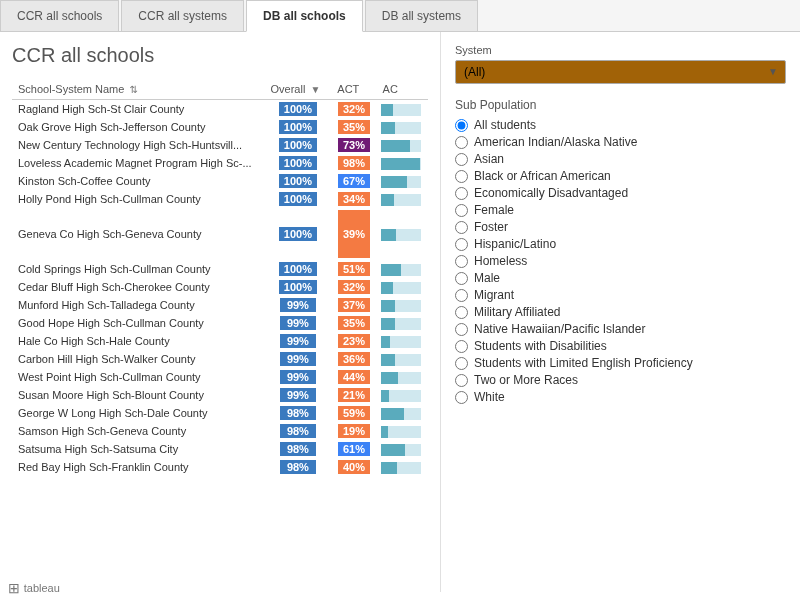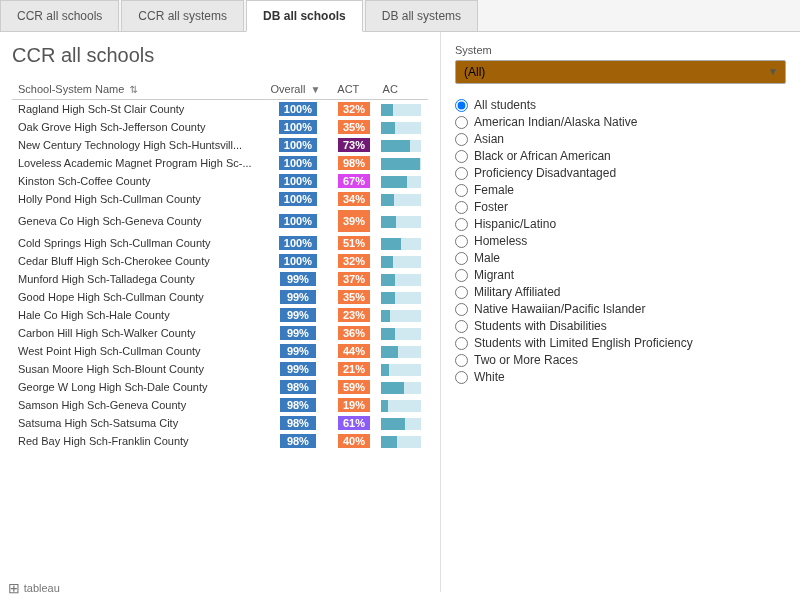--- a/index.html
+++ b/index.html
@@ -127,33 +127,33 @@
           </tr>
           <tr>
             <td style="font-size: 11px; color: rgb(51, 51, 51);">Loveless Academic Magnet Program High Sc-...</td>
             <td style="text-align: center;"><span style="background: rgb(58, 122, 191); color: rgb(255, 255, 255); padding: 1px 5px; font-size: 11px; font-weight: bold; display: inline-block; min-width: 36px; text-align: center;">100%</span></td>
             <td style="text-align: center;"><span style="background: rgb(244, 122, 66); color: rgb(255, 255, 255); padding: 1px 4px; font-size: 11px; font-weight: bold; display: inline-block; min-width: 32px; text-align: center;">98%</span></td>
             <td style="padding-left: 4px;"><div style="width: 40px; height: 12px; background: rgb(208, 232, 239); display: inline-block; vertical-align: middle;"><div style="width: 98%; height: 100%; background: rgb(90, 171, 189);"></div></div></td>
           </tr>
           <tr>
             <td style="font-size: 11px; color: rgb(51, 51, 51);">Kinston Sch-Coffee County</td>
             <td style="text-align: center;"><span style="background: rgb(58, 122, 191); color: rgb(255, 255, 255); padding: 1px 5px; font-size: 11px; font-weight: bold; display: inline-block; min-width: 36px; text-align: center;">100%</span></td>
-            <td style="text-align: center;"><span style="background: #d946ef; color: rgb(255, 255, 255); padding: 1px 4px; font-size: 11px; font-weight: bold; display: inline-block; min-width: 32px; text-align: center;">67%</span></td>
+            <td style="text-align: center;"><span style="background: #3b82f6; color: rgb(255, 255, 255); padding: 1px 4px; font-size: 11px; font-weight: bold; display: inline-block; min-width: 32px; text-align: center;">67%</span></td>
             <td style="padding-left: 4px;"><div style="width: 40px; height: 12px; background: rgb(208, 232, 239); display: inline-block; vertical-align: middle;"><div style="width: 67%; height: 100%; background: rgb(90, 171, 189);"></div></div></td>
           </tr>
           <tr>
             <td style="font-size: 11px; color: rgb(51, 51, 51);">Holly Pond High Sch-Cullman County</td>
             <td style="text-align: center;"><span style="background: rgb(58, 122, 191); color: rgb(255, 255, 255); padding: 1px 5px; font-size: 11px; font-weight: bold; display: inline-block; min-width: 36px; text-align: center;">100%</span></td>
             <td style="text-align: center;"><span style="background: rgb(244, 122, 66); color: rgb(255, 255, 255); padding: 1px 4px; font-size: 11px; font-weight: bold; display: inline-block; min-width: 32px; text-align: center;">34%</span></td>
             <td style="padding-left: 4px;"><div style="width: 40px; height: 12px; background: rgb(208, 232, 239); display: inline-block; vertical-align: middle;"><div style="width: 34%; height: 100%; background: rgb(90, 171, 189);"></div></div></td>
           </tr>
           <tr>
             <td style="font-size: 11px; color: rgb(51, 51, 51);">Geneva Co High Sch-Geneva County</td>
             <td style="text-align: center;"><span style="background: rgb(58, 122, 191); color: rgb(255, 255, 255); padding: 1px 5px; font-size: 11px; font-weight: bold; display: inline-block; min-width: 36px; text-align: center;">100%</span></td>
-            <td style="text-align: center;"><span style="background: rgb(244, 122, 66); color: rgb(255, 255, 255); padding: 5px 4px; font-size: 11px; font-weight: bold; display: inline-block; min-width: 32px; text-align: center;">39%</span></td>
+            <td style="text-align: center;"><span style="background: rgb(244, 122, 66); color: rgb(255, 255, 255); padding: 18px 4px; font-size: 11px; font-weight: bold; display: inline-block; min-width: 32px; text-align: center;">39%</span></td>
             <td style="padding-left: 4px;"><div style="width: 40px; height: 12px; background: rgb(208, 232, 239); display: inline-block; vertical-align: middle;"><div style="width: 39%; height: 100%; background: rgb(90, 171, 189);"></div></div></td>
           </tr>
           <tr>
             <td style="font-size: 11px; color: rgb(51, 51, 51);">Cold Springs High Sch-Cullman County</td>
             <td style="text-align: center;"><span style="background: rgb(58, 122, 191); color: rgb(255, 255, 255); padding: 1px 5px; font-size: 11px; font-weight: bold; display: inline-block; min-width: 36px; text-align: center;">100%</span></td>
             <td style="text-align: center;"><span style="background: rgb(244, 122, 66); color: rgb(255, 255, 255); padding: 1px 4px; font-size: 11px; font-weight: bold; display: inline-block; min-width: 32px; text-align: center;">51%</span></td>
             <td style="padding-left: 4px;"><div style="width: 40px; height: 12px; background: rgb(208, 232, 239); display: inline-block; vertical-align: middle;"><div style="width: 51%; height: 100%; background: rgb(90, 171, 189);"></div></div></td>
           </tr>
           <tr>
             <td style="font-size: 11px; color: rgb(51, 51, 51);">Cedar Bluff High Sch-Cherokee County</td>
@@ -205,21 +205,21 @@
           </tr>
           <tr>
             <td style="font-size: 11px; color: rgb(51, 51, 51);">Samson High Sch-Geneva County</td>
             <td style="text-align: center;"><span style="background: rgb(58, 122, 191); color: rgb(255, 255, 255); padding: 1px 5px; font-size: 11px; font-weight: bold; display: inline-block; min-width: 36px; text-align: center;">98%</span></td>
             <td style="text-align: center; margin-top: 24px;"><span style="background: rgb(244, 122, 66); color: rgb(255, 255, 255); padding: 1px 4px; font-size: 11px; font-weight: bold; display: inline-block; min-width: 32px; text-align: center;">19%</span></td>
             <td style="padding-left: 4px;"><div style="width: 40px; height: 12px; background: rgb(208, 232, 239); display: inline-block; vertical-align: middle;"><div style="width: 19%; height: 100%; background: rgb(90, 171, 189);"></div></div></td>
           </tr>
           <tr>
             <td style="font-size: 11px; color: rgb(51, 51, 51);">Satsuma High Sch-Satsuma City</td>
             <td style="text-align: center;"><span style="background: rgb(58, 122, 191); color: rgb(255, 255, 255); padding: 1px 5px; font-size: 11px; font-weight: bold; display: inline-block; min-width: 36px; text-align: center;">98%</span></td>
-            <td style="text-align: center;"><span style="background: #8b5cf6; color: rgb(255, 255, 255); padding: 1px 4px; font-size: 11px; font-weight: bold; display: inline-block; min-width: 32px; text-align: center;">61%</span></td>
+            <td style="text-align: center;"><span style="background: #3b82f6; color: rgb(255, 255, 255); padding: 1px 4px; font-size: 11px; font-weight: bold; display: inline-block; min-width: 32px; text-align: center;">61%</span></td>
             <td style="padding-left: 4px;"><div style="width: 40px; height: 12px; background: rgb(208, 232, 239); display: inline-block; vertical-align: middle;"><div style="width: 61%; height: 100%; background: rgb(90, 171, 189);"></div></div></td>
           </tr>
           <tr>
             <td style="font-size: 11px; color: rgb(51, 51, 51);">Red Bay High Sch-Franklin County</td>
             <td style="text-align: center;"><span style="background: rgb(58, 122, 191); color: rgb(255, 255, 255); padding: 1px 5px; font-size: 11px; font-weight: bold; display: inline-block; min-width: 36px; text-align: center;">98%</span></td>
             <td style="text-align: center;"><span style="background: rgb(244, 122, 66); color: rgb(255, 255, 255); padding: 1px 4px; font-size: 11px; font-weight: bold; display: inline-block; min-width: 32px; text-align: center;">40%</span></td>
             <td style="padding-left: 4px;"><div style="width: 40px; height: 12px; background: rgb(208, 232, 239); display: inline-block; vertical-align: middle;"><div style="width: 40%; height: 100%; background: rgb(90, 171, 189);"></div></div></td>
           </tr>
         </tbody>
     </table>
@@ -228,40 +228,41 @@
   <div class="right-panel">
 
     <div class="field-label">System</div>
     <div class="select-wrapper">
       <select>
         <option>(All)</option>
       </select>
       <span class="select-arrow">▼</span>
     </div>
 
+    <div class="sub-pop-label">Sub Population</div>
     <div class="radio-list" id="radio-list">
     <div class="radio-item">
           <input type="radio" name="subpop" id="all-students" checked="" style="">
           <label for="all-students">All students</label>
         </div>
         <div class="radio-item">
           <input type="radio" name="subpop" id="american-indian" style="">
           <label for="american-indian">American Indian/Alaska Native</label>
         </div>
         <div class="radio-item">
           <input type="radio" name="subpop" id="asian" style="">
           <label for="asian">Asian</label>
         </div>
         <div class="radio-item">
           <input type="radio" name="subpop" id="black" style="">
           <label for="black">Black or African American</label>
         </div>
         <div class="radio-item">
           <input type="radio" name="subpop" id="econ-dis" style="">
-          <label for="econ-dis">Proficiency Disadvantaged</label>
+          <label for="econ-dis">Economically Disadvantaged</label>
         </div>
         <div class="radio-item">
           <input type="radio" name="subpop" id="female" style="">
           <label for="female">Female</label>
         </div>
         <div class="radio-item">
           <input type="radio" name="subpop" id="foster" style="">
           <label for="foster">Foster</label>
         </div>
         <div class="radio-item">

